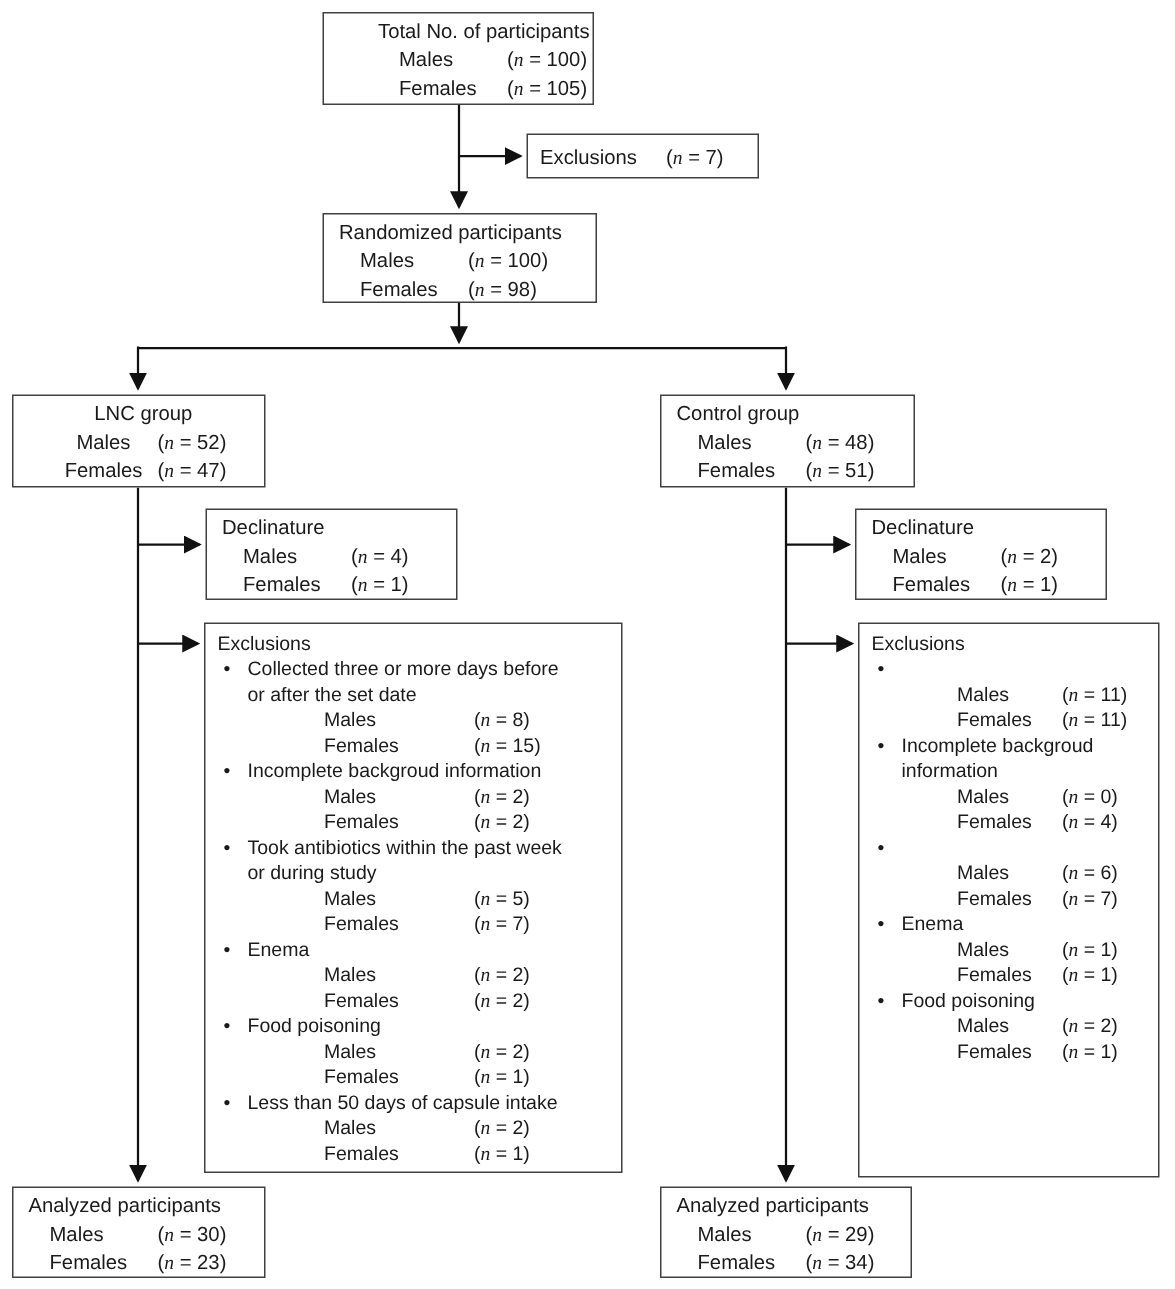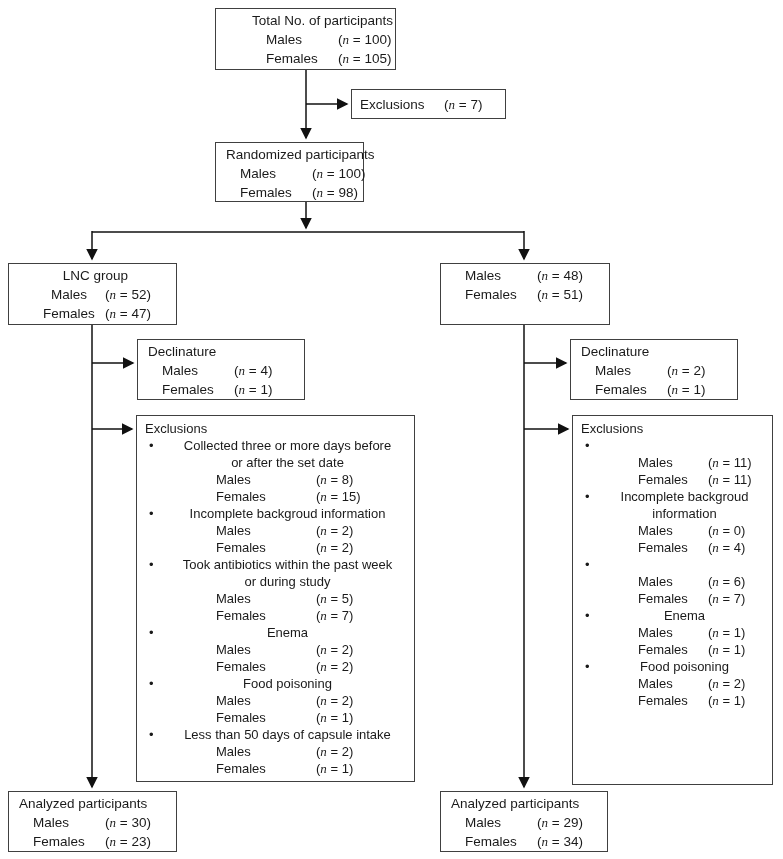--- a/index.html
+++ b/index.html
@@ -18,21 +18,21 @@
   .row{display:flex;padding-left:14px;white-space:nowrap;}
   .lbl{display:inline-block;width:72px;flex:none;}
   .cnt i{font-style:italic;font-family:"Liberation Serif",serif;font-size:13px;}
   
   .mini{display:flex;align-items:center;padding:0 4px 0 8px;}
   .mini .lbl2{display:inline-block;width:84px;flex:none;}
   
   .excl{font-size:13px;line-height:17px;padding:4px 4px 4px 8px;}
   .bullet{display:flex;}
   .dot{width:16px;margin-left:4px;flex:none;text-align:left;}
-  .btxt{flex:1;white-space:pre-line;text-align:center;}
+  .btxt{flex:1;white-space:pre-line;}
   .xrow{display:flex;white-space:nowrap;}
   .xl .xrow{padding-left:71px;}
   .xl .xrow .lbl{width:100px;}
   .xr .xrow{padding-left:57px;}
   .xr .xrow .lbl{width:70px;}
 </style>
 </head>
 <body>
 
 <div class="stage">
@@ -72,21 +72,21 @@
       <span class="lbl">Females</span>
       <span class="cnt">(<i>n</i> = <span>105</span>)</span>
     </div>
   </div>
 
   <div class="box mini" style="left:351px;top:89px;width:155px;height:30px;">
     <span class="lbl2">Exclusions</span>
     <span class="cnt">(<i>n</i> = <span>7</span>)</span>
   </div>
 
-  <div class="box" style="left:215px;top:142px;width:149px;height:60px;">
+  <div class="box" style="left:215px;top:142px;width:183px;height:60px;">
     <div class="title">Randomized participants</div>
     <div class="row">
       <span class="lbl">Males</span>
       <span class="cnt">(<i>n</i> = <span>100</span>)</span>
     </div>
     <div class="row">
       <span class="lbl">Females</span>
       <span class="cnt">(<i>n</i> = <span>98</span>)</span>
     </div>
   </div>
@@ -97,20 +97,21 @@
       <span class="lbl">Males</span>
       <span class="cnt">(<i>n</i> = <span>52</span>)</span>
     </div>
     <div class="row">
       <span class="lbl">Females</span>
       <span class="cnt">(<i>n</i> = <span>47</span>)</span>
     </div>
   </div>
 
   <div class="box" style="left:440px;top:263px;width:170px;height:62px;">
+    <div class="title">Control group</div>
     <div class="row">
       <span class="lbl">Males</span>
       <span class="cnt">(<i>n</i> = <span>48</span>)</span>
     </div>
     <div class="row">
       <span class="lbl">Females</span>
       <span class="cnt">(<i>n</i> = <span>51</span>)</span>
     </div>
   </div>
 

